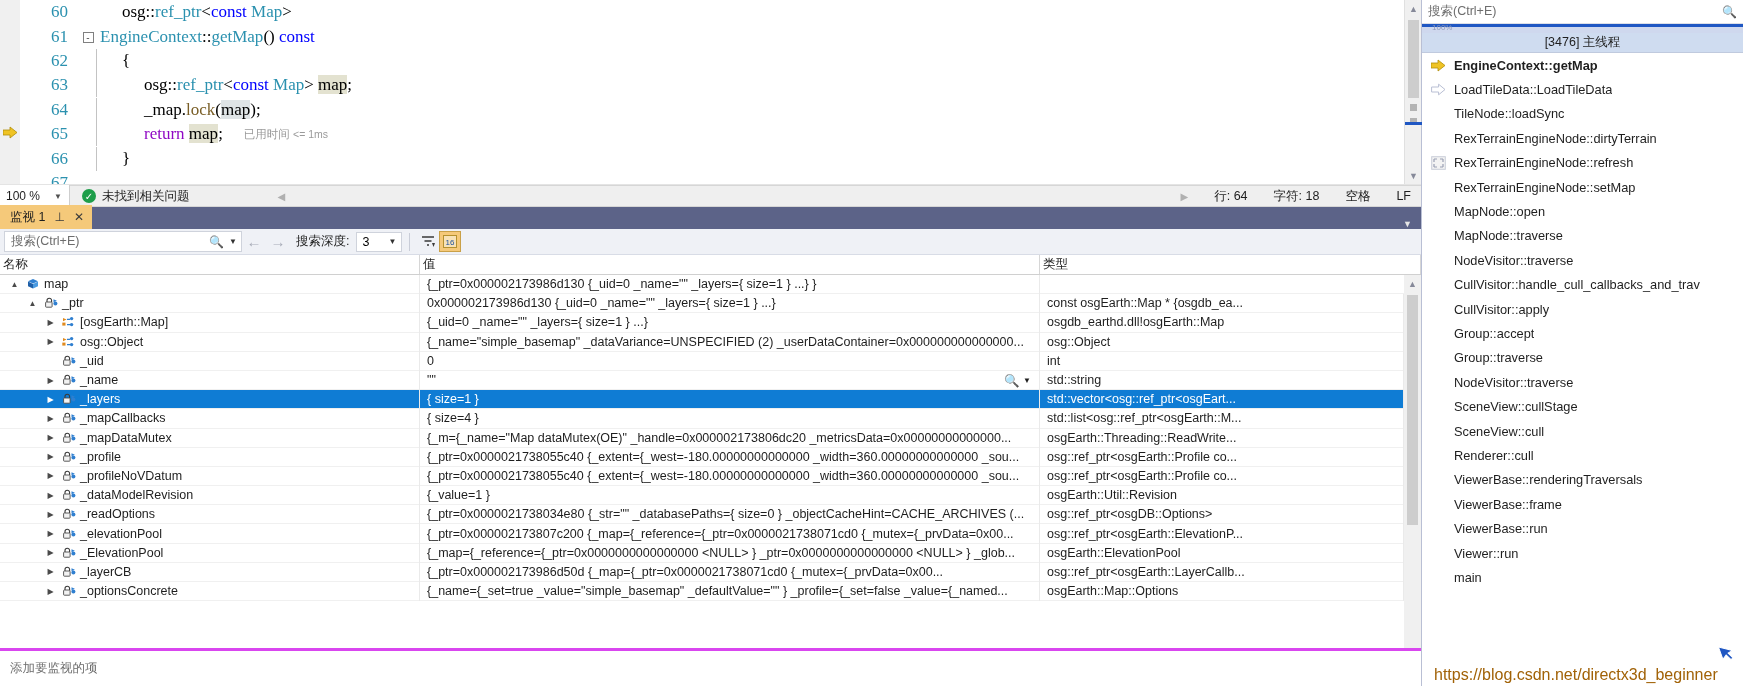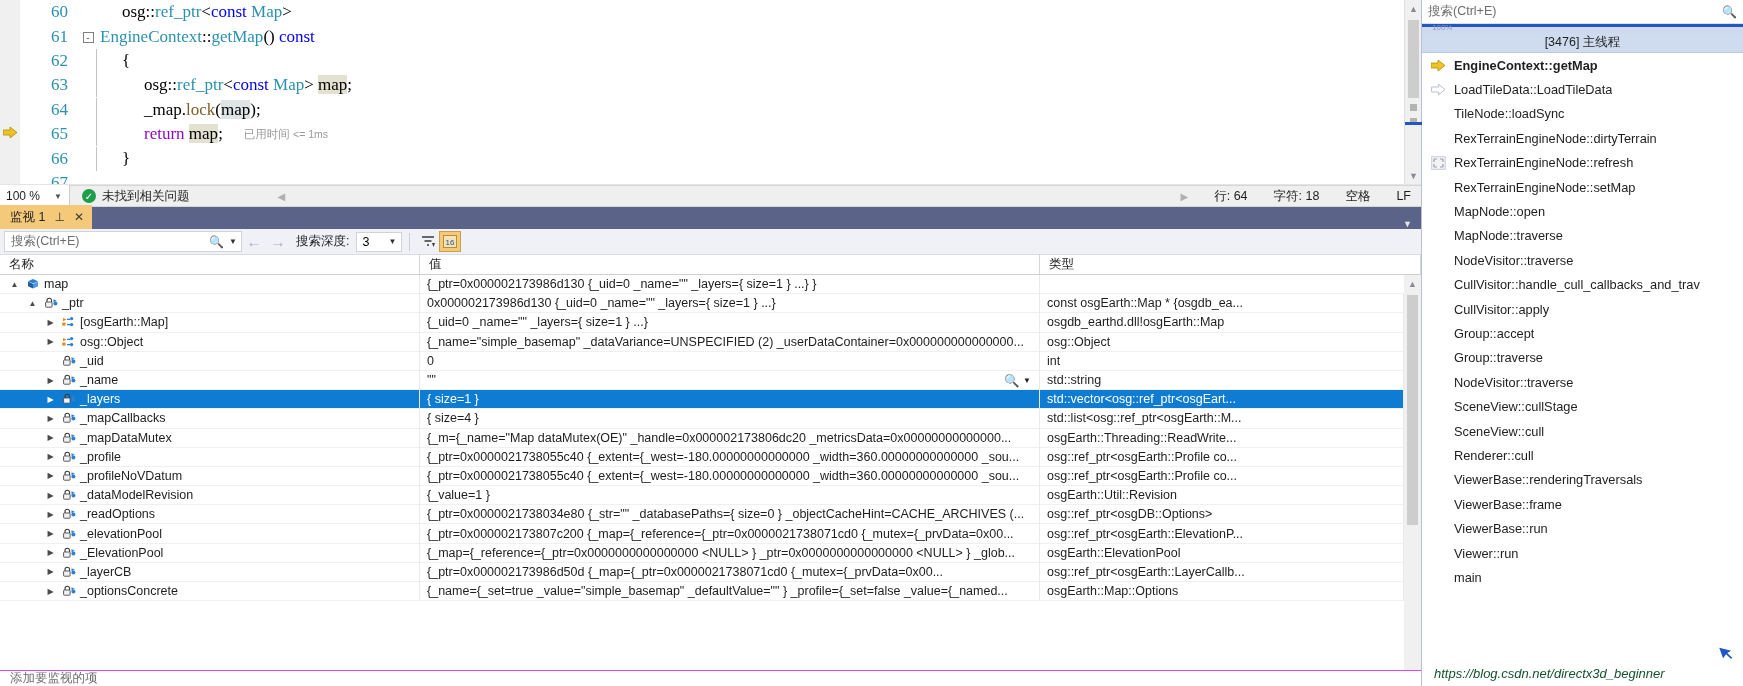--- a/index.html
+++ b/index.html
@@ -73,40 +73,40 @@
   .depth-combo { width:46px; height:20px; background:#fff; border:1px solid #cfd3dc; display:flex; align-items:center;
                  justify-content:space-between; padding:0 5px; font-size:12.5px; margin-left:7px; }
   .depth-combo .caret { font-size:8px; color:#303030; }
   .tb-sep { width:1px; height:18px; background:#c9cdd8; margin:0 7px; }
   .tb-icon { width:22px; height:21px; display:flex; align-items:center; justify-content:center; }
   .tb-icon.sel { background:#f5c97a; border:1px solid #c9a048; }
 
   
   .tbl { flex:1; display:flex; flex-direction:column; overflow:hidden; }
   .tbl-head { height:20px; display:flex; background:#fff; border-bottom:1px solid #d0d0d0; }
-  .th { font-size:12.5px; color:#1e1e1e; padding-left:9px; display:flex; align-items:center; border-right:1px solid #d6d6d6;}
+  .th { font-size:12.5px; color:#1e1e1e; padding-left:3px; display:flex; align-items:center; border-right:1px solid #d6d6d6;}
   .col-name { width:420px; }
   .col-val  { width:620px; }
   .col-type { flex:1; }
   .tbl-body { flex:1; overflow:hidden; }
   .row { height:19.2px; display:flex; align-items:center; font-size:12.5px; color:#1e1e1e; border-bottom:1px solid #f0f0f0; }
   .row.sel { background:#0f7cd4; color:#fff; }
   .row.sel .cell { color:#fff; }
   .cell { padding-left:7px; white-space:nowrap; overflow:hidden; border-right:1px solid #eaeaea; height:19.2px;
           display:flex; align-items:center; }
   .cell.col-name { padding-left:0; }
   .cell.col-val { position:relative; }
   .name-inner { display:flex; align-items:center; gap:4px; height:100%; }
   .expander { width:13px; text-align:center; color:#4a4a4a; font-size:8px; flex:none; }
   .row.sel .expander { color:#fff; }
   .vicon { width:15px; height:13px; flex:none; display:flex; align-items:center; justify-content:center;}
   .magnifier-cell { position:absolute; right:8px; display:flex; align-items:center; gap:3px; color:#1e1e1e; }
   .magnifier-cell .cd2 { font-size:8px; }
-  .watch-add { height:16px; font-size:12.5px; color:#6d6d6d; padding-left:10px; display:flex; align-items:center;
-               border-top:1px solid #d946ef; background:#fff;}
+  .watch-add { height:38px; font-size:12.5px; color:#6d6d6d; padding-left:10px; display:flex; align-items:center;
+               border-top:3px solid #d946ef; background:#fff;}
 
   
   .watch-row-area { display:flex; flex:1; overflow:hidden;}
   .watch-vsb { width:17px; background:#f0f0f0; position:relative; }
 
   
   .right-col { width:322px; height:686px; display:flex; flex-direction:column; background:#fff;
                border-left:1px solid #b9bfd4;}
   .cs-search { height:24px; background:#fff; display:flex; align-items:center; padding:0 6px; border-bottom:1px solid #dcdfe8;}
   .cs-search .ph { flex:1; color:#6d6d6d; font-size:12.5px; }
@@ -115,21 +115,21 @@
   .cs-topbar .tick { position:absolute; left:10px; top:-1px; font-size:8px; color:#8c97b8; }
   .cs-topbar .bluebar { position:absolute; left:0; top:0; height:3px; width:100%; background:#1f57c3;}
   .cs-thread { height:20px; background:#cfdcf0; display:flex; align-items:center; justify-content:center;
                font-size:12.5px; color:#1e1e1e; border-bottom:1px solid #c0cade;}
   .cs-list { flex:1; overflow:hidden; position:relative; }
   .cs-row { height:24.4px; display:flex; align-items:center; font-size:12.8px; color:#1e1e1e; padding-left:6px; gap:6px;}
   .cs-row .gl { width:20px; flex:none; display:flex; align-items:center; justify-content:center;}
   .cs-row.current { font-weight:bold; }
   .cs-label { white-space:nowrap; overflow:hidden; }
   .cs-footer { height:24px; position:relative; background:#fff; }
-  .cs-watermark { position:absolute; left:12px; top:4px; font-size:13px; color:#14532d; white-space:nowrap;font-style:italic;}
+  .cs-watermark { position:absolute; left:12px; top:4px; font-size:16px; color:#a16207; white-space:nowrap;}
   .cs-cursor { position:absolute; right:6px; bottom:18px; color:#1f57c3; font-size:17px; transform:rotate(-20deg); }
 </style>
 </head>
 <body>
 
 <div class="app">
 
   <div class="left-col">
 
     <div class="editor-wrap">

